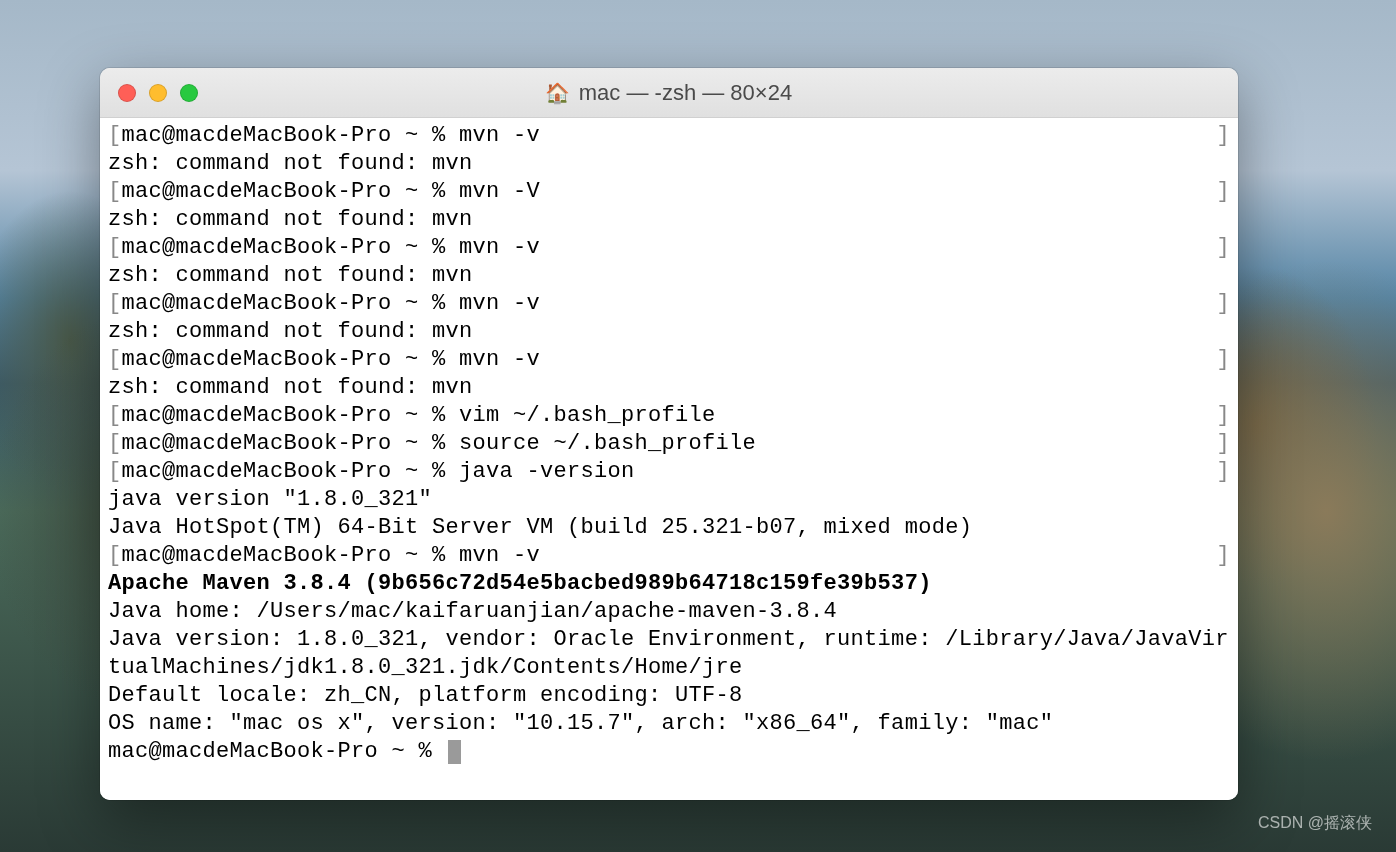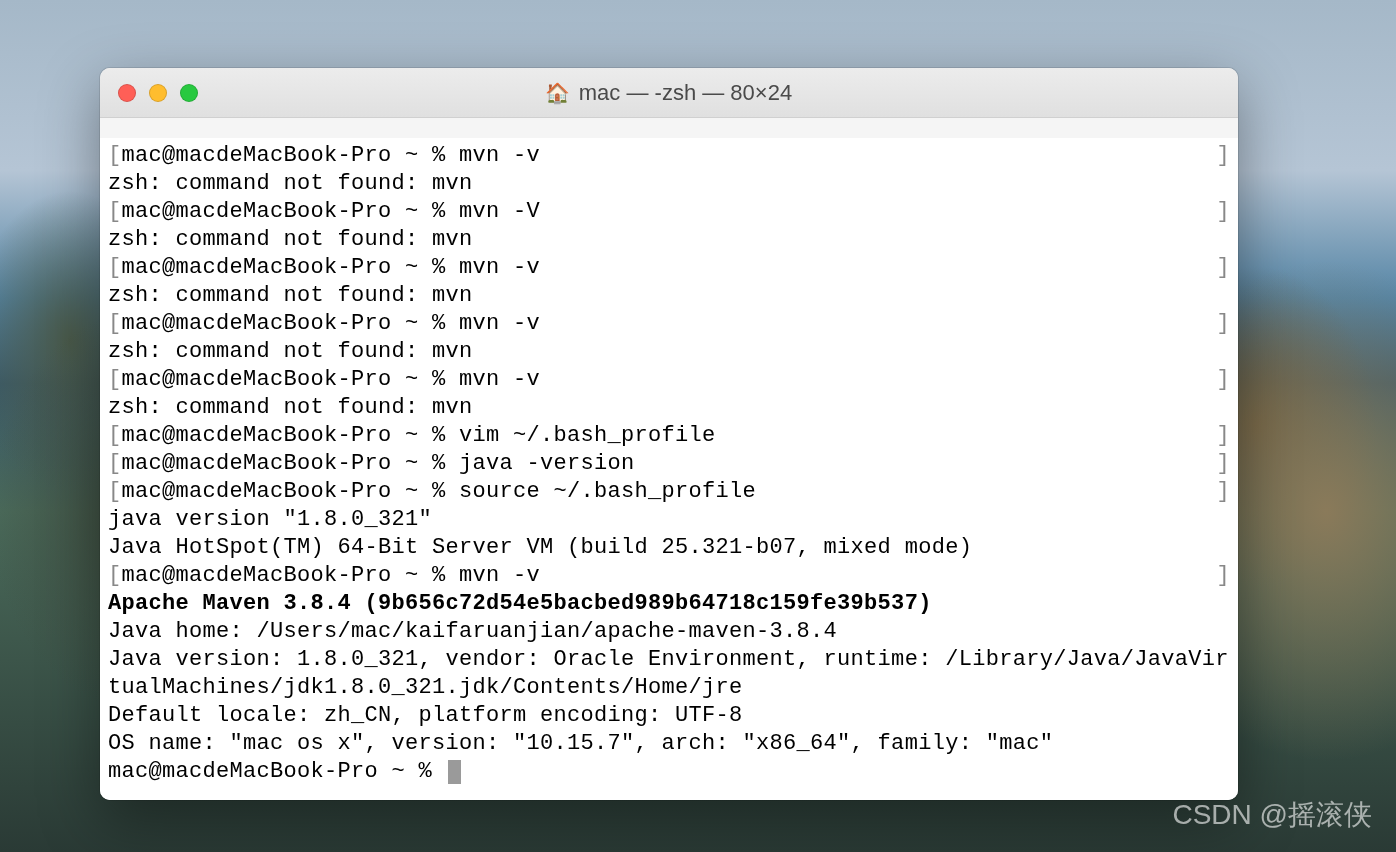--- a/index.html
+++ b/index.html
@@ -91,21 +91,20 @@
     .terminal-content {
       flex: 1;
       background: #ffffff;
       padding: 4px 8px;
       font-family: "SF Mono", Menlo, Monaco, "Courier New", monospace;
       font-size: 22px;
       line-height: 28px;
       color: #000;
       overflow: hidden;
       letter-spacing: 0.3px;
-      margin-top: 20px;
     }
     .terminal-line {
       white-space: pre-wrap;
       word-break: break-all;
       position: relative;
     }
     .bracket-line {
       display: flex;
     }
     .bracket-line::before {
@@ -127,21 +126,21 @@
       height: 24px;
       background: #9a9a9a;
       vertical-align: text-bottom;
       margin-left: 2px;
     }
     .watermark {
       position: absolute;
       bottom: 18px;
       right: 24px;
       color: rgba(255,255,255,0.6);
-      font-size: 28px;
+      font-size: 16px;
       font-family: sans-serif;
     }
   </style>
 </head>
 <body>
 
 <div class="desktop-bg"></div>
 
 <div class="terminal-window">
   <div class="titlebar">
@@ -160,22 +159,22 @@
       <div class="terminal-line"><span>zsh: command not found: mvn</span></div>
       <div class="terminal-line bracket-line"><span>mac@macdeMacBook-Pro ~ % mvn -V</span></div>
       <div class="terminal-line"><span>zsh: command not found: mvn</span></div>
       <div class="terminal-line bracket-line"><span>mac@macdeMacBook-Pro ~ % mvn -v</span></div>
       <div class="terminal-line"><span>zsh: command not found: mvn</span></div>
       <div class="terminal-line bracket-line"><span>mac@macdeMacBook-Pro ~ % mvn -v</span></div>
       <div class="terminal-line"><span>zsh: command not found: mvn</span></div>
       <div class="terminal-line bracket-line"><span>mac@macdeMacBook-Pro ~ % mvn -v</span></div>
       <div class="terminal-line"><span>zsh: command not found: mvn</span></div>
       <div class="terminal-line bracket-line"><span>mac@macdeMacBook-Pro ~ % vim ~/.bash_profile</span></div>
+      <div class="terminal-line bracket-line"><span>mac@macdeMacBook-Pro ~ % source ~/.bash_profile</span></div>
       <div class="terminal-line bracket-line"><span>mac@macdeMacBook-Pro ~ % java -version</span></div>
-      <div class="terminal-line bracket-line"><span>mac@macdeMacBook-Pro ~ % source ~/.bash_profile</span></div>
       <div class="terminal-line"><span>java version "1.8.0_321"</span></div>
       <div class="terminal-line"><span>Java HotSpot(TM) 64-Bit Server VM (build 25.321-b07, mixed mode)</span></div>
       <div class="terminal-line bracket-line"><span>mac@macdeMacBook-Pro ~ % mvn -v</span></div>
       <div class="terminal-line bold"><span>Apache Maven 3.8.4 (9b656c72d54e5bacbed989b64718c159fe39b537)</span></div>
       <div class="terminal-line"><span>Java home: /Users/mac/kaifaruanjian/apache-maven-3.8.4</span></div>
       <div class="terminal-line"><span>Java version: 1.8.0_321, vendor: Oracle Environment, runtime: /Library/Java/JavaVirtualMachines/jdk1.8.0_321.jdk/Contents/Home/jre</span></div>
       <div class="terminal-line"><span>Default locale: zh_CN, platform encoding: UTF-8</span></div>
       <div class="terminal-line"><span>OS name: "mac os x", version: "10.15.7", arch: "x86_64", family: "mac"</span></div>
       <div class="terminal-line"><span>mac@macdeMacBook-Pro ~ % </span><span class="cursor"></span></div>
     </div>

